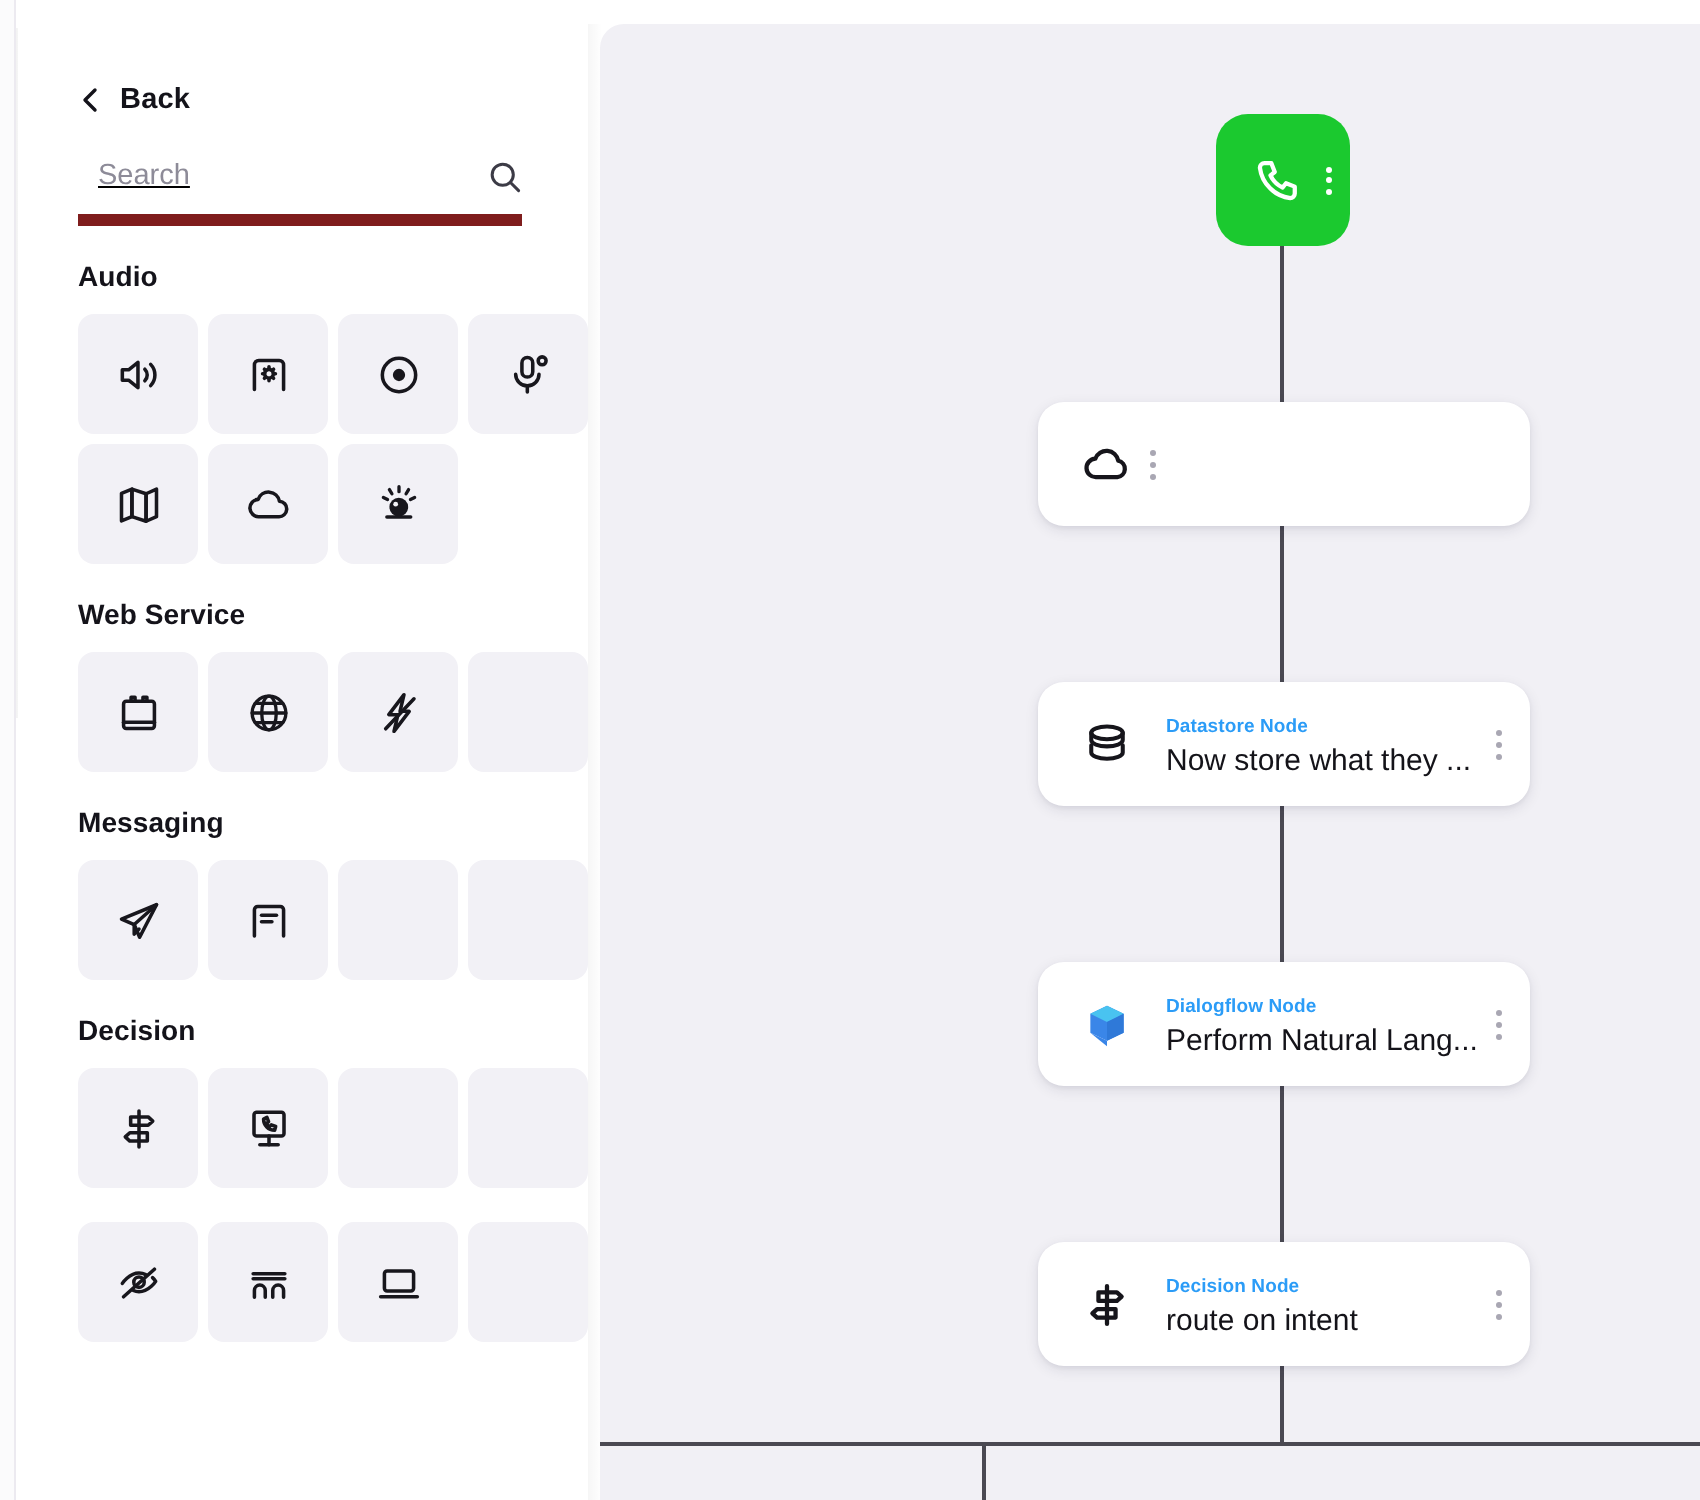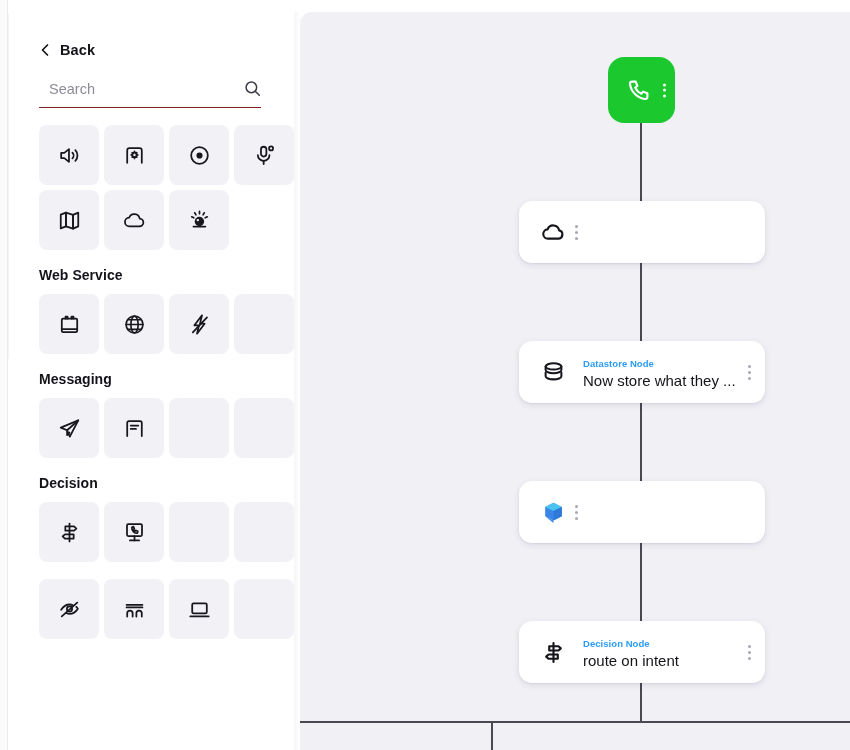--- a/index.html
+++ b/index.html
@@ -27,22 +27,22 @@
     background:#ffffff; padding:0 30px;
   }
   .back-row {
     display:flex; align-items:center; gap:9px;
     margin-top:42px; margin-bottom:0; cursor:pointer; width:fit-content;
   }
   .back-chev { width:12px; height:14px; display:block; color:#14131a; }
   .back-label { font-size:14.5px; font-weight:700; color:#14131a; letter-spacing:.1px; }
 
   .search-wrap {
-    margin-top:22px; display:flex; align-items:flex-end; justify-content:space-between;
-    border-bottom:1px solid #7f1d1d; padding-bottom:10px;
+    margin-top:22px; display:flex; align-items:flex-start; justify-content:space-between;
+    border-bottom:6px solid #7f1d1d; padding-bottom:10px;text-decoration:underline;
   }
   .search-input {
     border:none; outline:none; background:transparent;
     font-family:"Liberation Sans", sans-serif;
     font-size:14.5px; color:#6b6a75; width:200px; padding:0 0 0 10px;
   }
   .search-input::placeholder{ color:#8d8b98; }
   .search-icon { width:17px; height:17px; color:#3c3b46; flex:0 0 auto; }
 
   .group { margin-top:17px; }
@@ -129,20 +129,21 @@
 
     <div class="search-wrap">
       <input class="search-input" type="text" placeholder="Search" style="">
       <svg class="search-icon" viewBox="0 0 18 18" fill="none" stroke="currentColor" stroke-width="1.6" stroke-linecap="round">
         <circle cx="7.8" cy="7.8" r="5.6"></circle>
         <line x1="11.9" y1="11.9" x2="16.2" y2="16.2"></line>
       </svg>
     </div>
 
     <div class="group">
+      <div class="group-title">Audio</div>
       <div class="tile-grid">
 
         <div class="tile">
           <svg viewBox="0 0 24 24" fill="none" stroke="currentColor" stroke-width="1.7" stroke-linecap="round" stroke-linejoin="round">
             <path d="M4 9.5h3l4.5-3.6v12.2L7 14.5H4z"></path>
             <path d="M14.8 9.2a4 4 0 0 1 0 5.6"></path>
             <path d="M17.6 6.9a7.4 7.4 0 0 1 0 10.2"></path>
           </svg>
         </div>
 
@@ -370,20 +371,24 @@
 
     <div class="flow-card" style="top:469px;">
       <span class="card-icon">
         <svg viewBox="0 0 24 24" fill="none">
           <path d="M12 3.4 19.4 7v8.4L12 19 4.6 15.4V7z" fill="#3a86e8"></path>
           <path d="M12 3.4 19.4 7 12 10.7 4.6 7z" fill="#49c3f0"></path>
           <path d="M12 10.7 19.4 7v8.4L12 19z" fill="#2f79d8"></path>
           <path d="M4.6 15.4 12 19v2.4l-3.6-2.9z" fill="#3a86e8"></path>
         </svg>
       </span>
+      <span class="card-text">
+        <span class="card-type">Dialogflow Node</span>
+        <span class="card-title">Perform Natural Lang...</span>
+      </span>
       <span class="card-kebab">
         <span class="kebab-dot"></span>
         <span class="kebab-dot"></span>
         <span class="kebab-dot"></span>
       </span>
     </div>
 
     <div class="flow-card" style="top:609px;">
       <span class="card-icon">
         <svg viewBox="0 0 24 24" fill="none" stroke="currentColor" stroke-width="1.9" stroke-linecap="round" stroke-linejoin="round">

